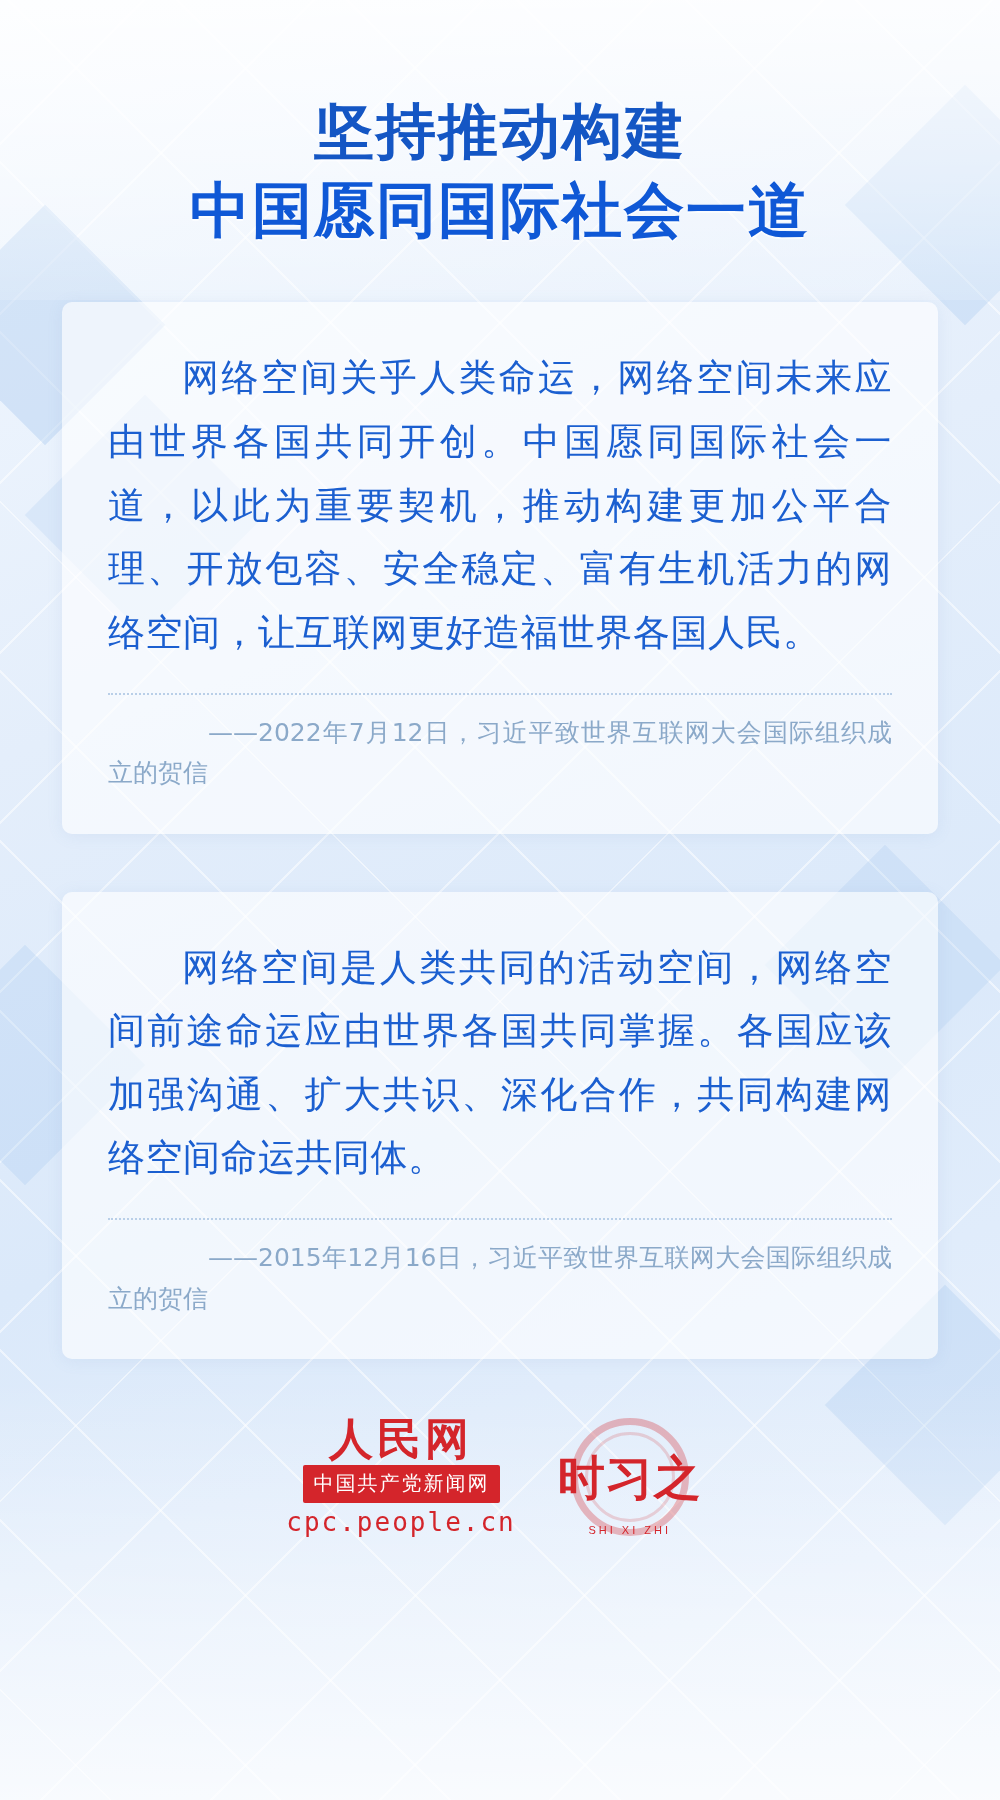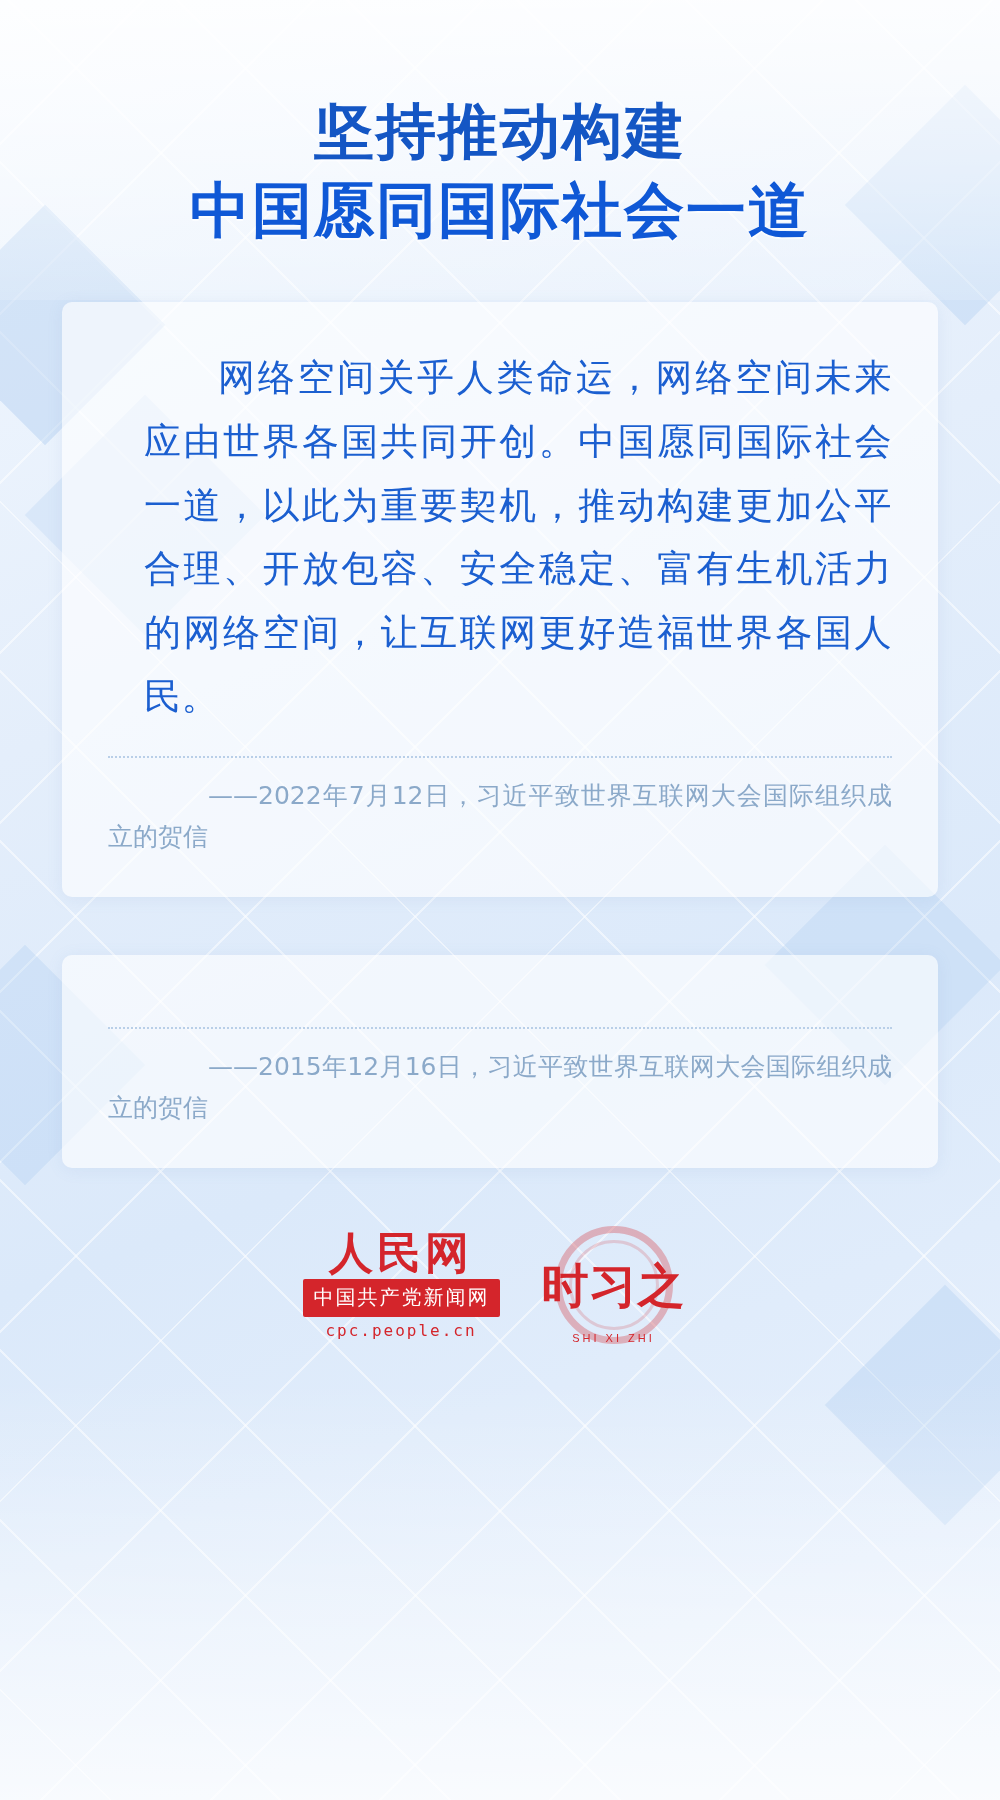--- a/index.html
+++ b/index.html
@@ -99,21 +99,20 @@
   }
   .quote-text {
     color: #1b5fd0;
     font-size: 37px;
     line-height: 1.72;
     letter-spacing: 0.5px;
     text-indent: 2em;
     font-family: "DejaVu Sans", "Liberation Sans", sans-serif;
     font-weight: 500;
     text-align: justify;
-    margin-left: 36px;
   }
   .divider {
     margin: 28px 0 18px 0;
     border: 0;
     border-top: 2px dotted #b9cfe8;
   }
   .attribution {
     color: #8ba9c9;
     font-size: 25px;
     line-height: 1.62;
@@ -148,21 +147,21 @@
     background: #d4252b;
     color: #ffffff;
     font-size: 20px;
     letter-spacing: 2px;
     padding: 5px 10px 6px 11px;
     border-radius: 2px;
     font-family: "DejaVu Sans", "Liberation Sans", sans-serif;
   }
   .logo-people-url {
     font-family: "DejaVu Sans Mono", "Liberation Mono", monospace;
-    font-size: 16px;
+    font-size: 26px;
     color: #d4252b;
     letter-spacing: 2px;
   }
 
   .logo-shixizhi {
     position: relative;
     width: 168px;
     height: 118px;
     display: flex;
     align-items: center;
@@ -231,20 +230,21 @@
 
     <div class="cards">
 
       <div class="quote-card">
         <div class="quote-text">网络空间关乎人类命运，网络空间未来应由世界各国共同开创。中国愿同国际社会一道，以此为重要契机，推动构建更加公平合理、开放包容、安全稳定、富有生机活力的网络空间，让互联网更好造福世界各国人民。</div>
         <hr class="divider">
         <div class="attribution">——2022年7月12日，习近平致世界互联网大会国际组织成立的贺信</div>
       </div>
 
       <div class="quote-card">
+        <div class="quote-text">网络空间是人类共同的活动空间，网络空间前途命运应由世界各国共同掌握。各国应该加强沟通、扩大共识、深化合作，共同构建网络空间命运共同体。</div>
         <hr class="divider">
         <div class="attribution">——2015年12月16日，习近平致世界互联网大会国际组织成立的贺信</div>
       </div>
 
     </div>
 
     <div class="footer">
 
       <div class="logo-people">
         <div class="logo-people-cn">人民网</div>

